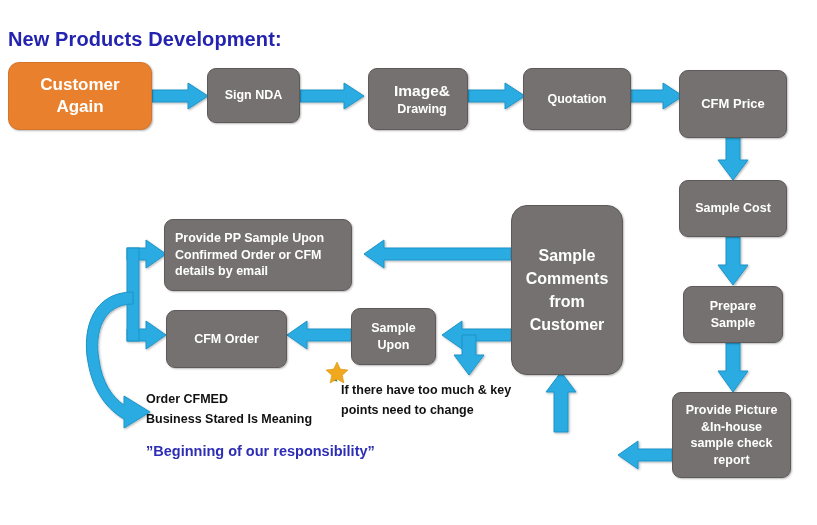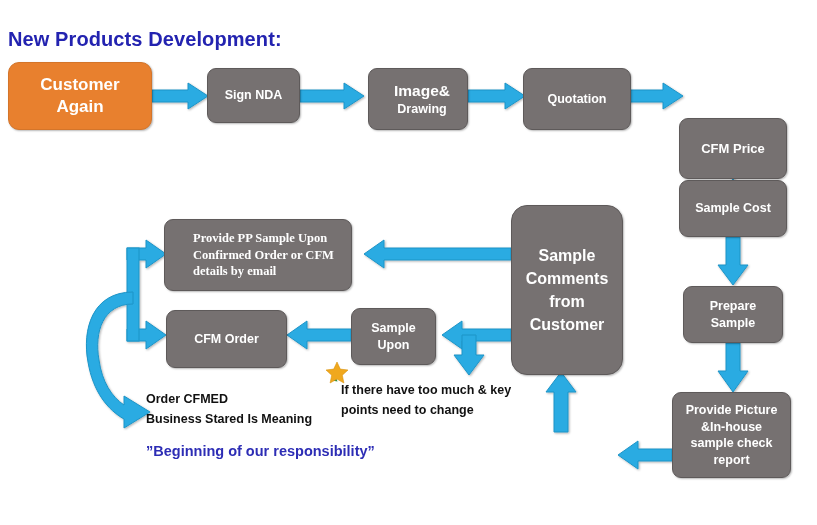--- a/index.html
+++ b/index.html
@@ -42,23 +42,22 @@
     z-index: 5;
   }
   .node.orange {
     background: #E8802E;
     border-color: #d4752a;
     border-radius: 11px;
   }
   .node.left-text {
     align-items: flex-start;
     text-align: left;
-    padding-left: 28px;
+    padding-left: 10px;
     padding-right: 8px;
-    font-family: Liberation Serif, serif;
   }
   .node .ln { display: block; white-space: nowrap; }
 
   #title {
     position: absolute;
     left: 8px;
     top: 28px;
     font-size: 20px;
     font-weight: bold;
     color: #2323b0;
@@ -146,21 +145,21 @@
 
   <div class="node" style="left:368px; top:68px; width:100px; height:62px; font-size:12.5px;padding-left:8px;">
     <span class="ln" style="font-size:15.5px;">Image&amp;</span>
     <span class="ln">Drawing</span>
   </div>
 
   <div class="node" style="left:523px; top:68px; width:108px; height:62px; font-size:12.5px;">
     <span class="ln">Quotation</span>
   </div>
 
-  <div class="node" style="left:679px; top:70px; width:108px; height:61px; font-size:13px;margin-top:48px;">
+  <div class="node" style="left:679px; top:70px; width:108px; height:68px; font-size:13px;">
     <span class="ln">CFM Price</span>
   </div>
 
   <div class="node" style="left:679px; top:180px; width:108px; height:57px; font-size:12.5px;">
     <span class="ln">Sample Cost</span>
   </div>
 
   <div class="node" style="left:683px; top:286px; width:100px; height:57px; font-size:12.5px;">
     <span class="ln">Prepare</span>
     <span class="ln">Sample</span>

